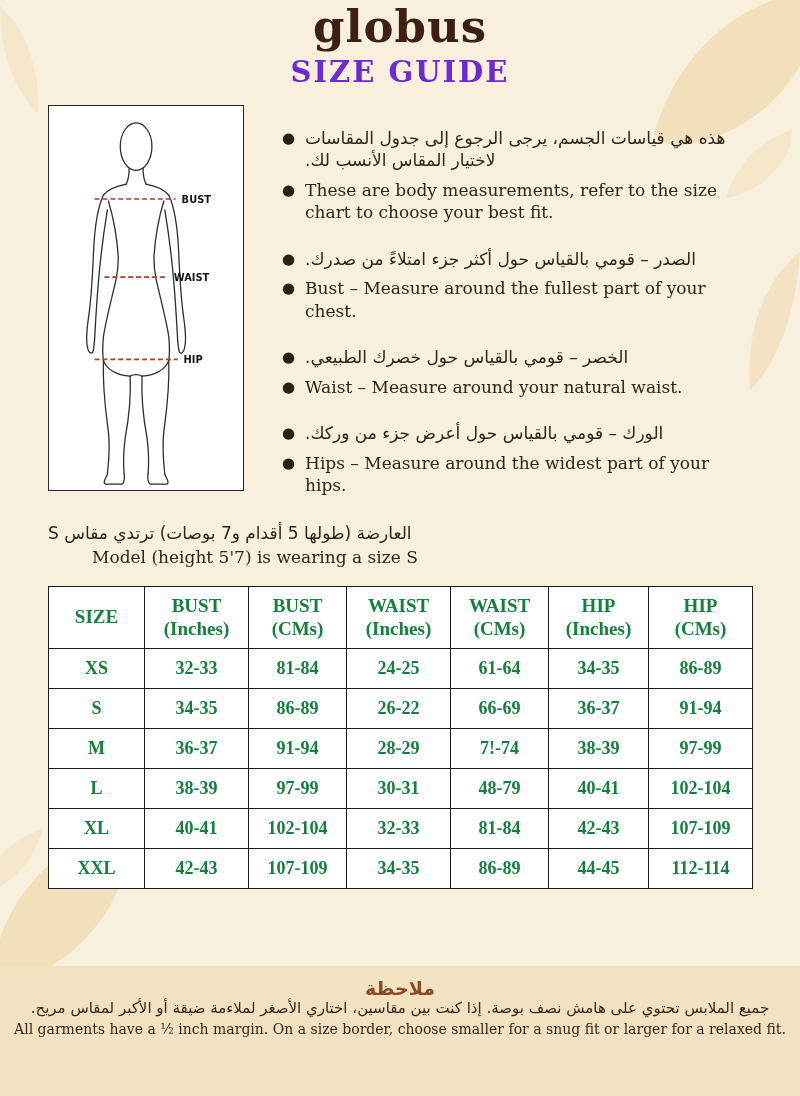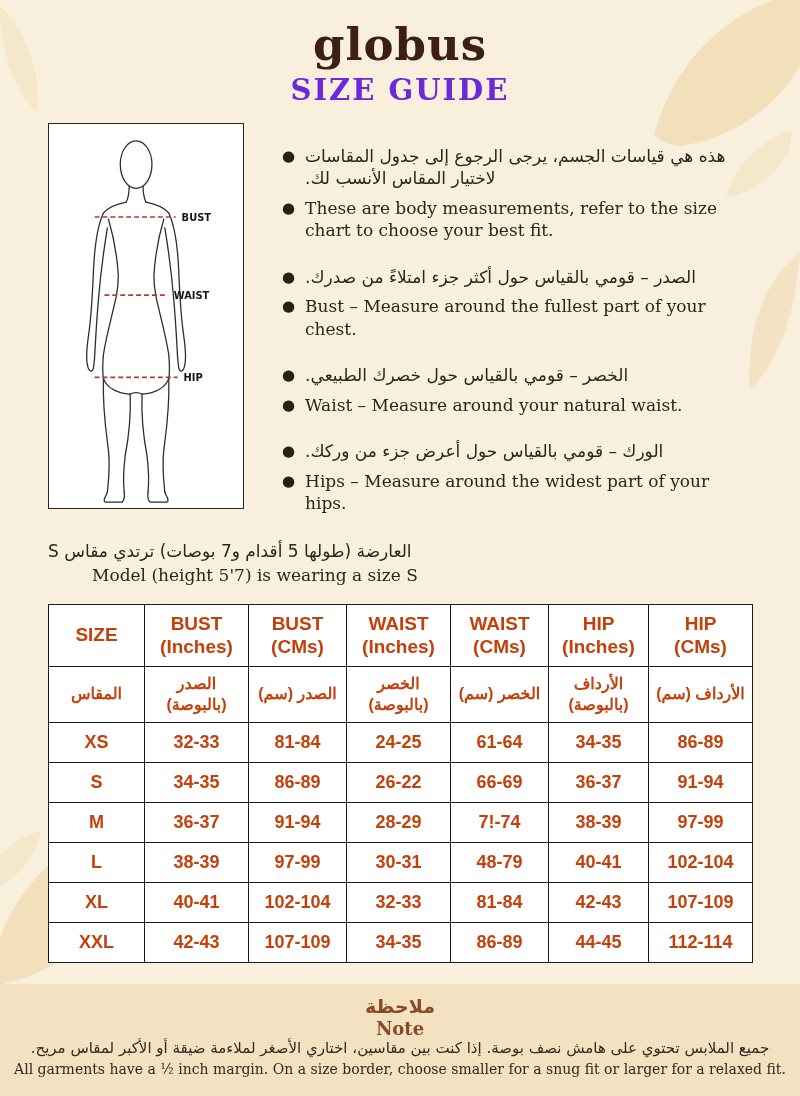--- a/index.html
+++ b/index.html
@@ -16,21 +16,21 @@
   
   .decor { position:absolute; z-index:0; pointer-events:none; }
   .decor-tr { top:-18px; right:-28px; width:240px; height:230px; }
   .decor-r  { top:252px; right:0; width:66px; height:148px; }
   .decor-bl { bottom:104px; left:-18px; width:200px; height:220px; }
   .decor-tl { top:6px; left:0; width:44px; height:108px; }
 
   .content { position:relative; z-index:1; }
 
   .logo {
-    padding-top:18px; text-align:center;
+    padding-top:0; text-align:center;
     font-weight:700; font-size:45px; letter-spacing:1px;
     color:#3c2112;
   }
   .title {
     text-align:center; font-weight:700; font-size:29px;
     letter-spacing:2px; color:#6d28d9; margin-top:2px;
   }
 
   .top { display:flex; gap:38px; padding:0 48px; margin-top:16px; }
   .figure-box {
@@ -50,33 +50,33 @@
   .ar { direction:rtl; text-align:left; font-family:"DejaVu Sans", sans-serif; }
   .en { font-family:"DejaVu Serif", serif; }
 
   .model { padding:0 48px; margin-top:24px; font-size:17px; line-height:1.45; }
   .model .ar { display:block; }
   .model .en { display:block;margin-left:44px; }
 
   .table-wrap { padding:0 48px; margin-top:16px; }
   table {
     border-collapse:collapse; width:704px; background:#ffffff;
-    table-layout:fixed; font-family:Liberation Sans, sans-serif; color:#c2410c;
+    table-layout:fixed; font-family:Liberation Serif, serif; color:#15803d;
   }
   th, td {
     border:1.4px solid #1b1b1b; text-align:center;
     vertical-align:middle; white-space:pre-line;
   }
   tr.enh th { height:62px; font-size:19px; line-height:1.25; font-weight:700; }
   tr.arh th { height:56px; font-size:16px; line-height:1.35; font-weight:700; }
   td { height:40px; font-size:18px; font-weight:600; }
   td.sz { font-weight:700; }
 
   .note {
-    position:absolute; left:0; bottom:0; width:800px; height:112px;
+    position:absolute; left:0; bottom:0; width:800px; height:130px;
     background:#f3e2c2; text-align:center; padding-top:11px; z-index:1;
   }
   .note-ar-title { font-family:"DejaVu Sans", sans-serif; font-weight:700; font-size:19px; color:#8a4a28; direction:rtl; }
   .note-en-title { font-weight:700; font-size:18px; color:#8a4a28; margin-top:1px; }
   .note-ar-text { font-family:"DejaVu Sans", sans-serif; font-size:15px; white-space:nowrap; direction:rtl; color:#33281a; }
   .note-en-text { font-size:14px; margin-top:4px; white-space:nowrap; color:#33281a; }
 </style>
 </head>
 <body>
 
@@ -210,32 +210,20 @@
 (CMs)</th>
           <th>WAIST
 (Inches)</th>
           <th>WAIST
 (CMs)</th>
           <th>HIP
 (Inches)</th>
           <th>HIP
 (CMs)</th>
         </tr>
-        <tr class="arh">
-          <th dir="rtl">المقاس</th>
-          <th dir="rtl">الصدر
-(بالبوصة)</th>
-          <th dir="rtl">الصدر (سم)</th>
-          <th dir="rtl">الخصر
-(بالبوصة)</th>
-          <th dir="rtl">الخصر (سم)</th>
-          <th dir="rtl">الأرداف
-(بالبوصة)</th>
-          <th dir="rtl">الأرداف (سم)</th>
-        </tr>
         <tr>
           <td class="sz">XS</td>
           <td>32-33</td>
           <td>81-84</td>
           <td>24-25</td>
           <td>61-64</td>
           <td>34-35</td>
           <td>86-89</td>
         </tr>
         <tr>
@@ -283,18 +271,17 @@
           <td>44-45</td>
           <td>112-114</td>
         </tr>
       </tbody>
         </table>
     </div>
   </div>
 
   <div class="note">
     <div class="note-ar-title">ملاحظة</div>
-    <div class="note-en-title">Note</div>
     <div class="note-ar-text">جميع الملابس تحتوي على هامش نصف بوصة. إذا كنت بين مقاسين، اختاري الأصغر لملاءمة ضيقة أو الأكبر لمقاس مريح.</div>
     <div class="note-en-text">All garments have a ½ inch margin. On a size border, choose smaller for a snug fit or larger for a relaxed fit.</div>
   </div>
 
 </div>
 
 </body></html>

